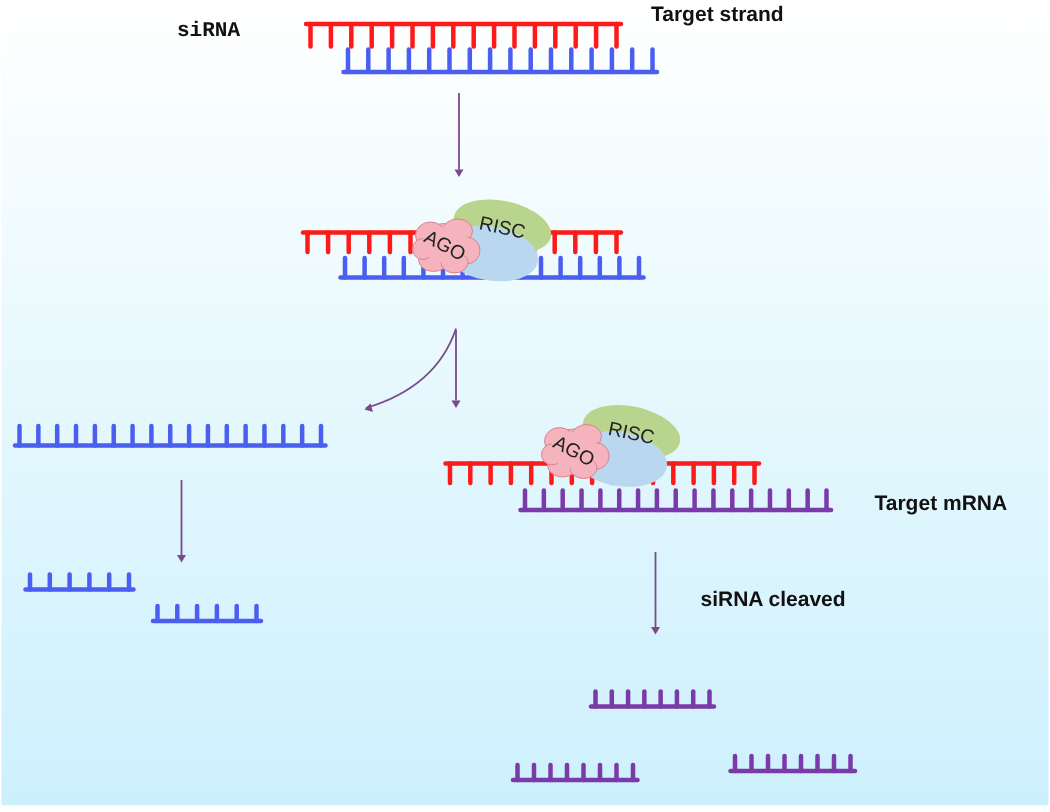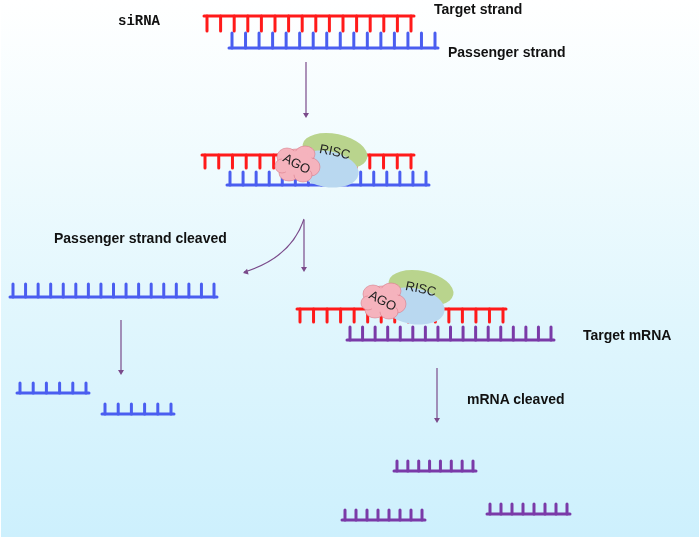--- a/index.html
+++ b/index.html
@@ -252,17 +252,15 @@
         <line x1="522" y1="514" x2="522" y2="504" stroke="#7a3aa8" stroke-width="3" stroke-linecap="round"></line>
         <line x1="533" y1="514" x2="533" y2="504" stroke="#7a3aa8" stroke-width="3" stroke-linecap="round"></line>
         <line x1="544" y1="514" x2="544" y2="504" stroke="#7a3aa8" stroke-width="3" stroke-linecap="round"></line>
         <line x1="555" y1="514" x2="555" y2="504" stroke="#7a3aa8" stroke-width="3" stroke-linecap="round"></line>
         <line x1="566" y1="514" x2="566" y2="504" stroke="#7a3aa8" stroke-width="3" stroke-linecap="round"></line>
       </g>
     </svg>
 
   <div class="label" style="left:117px;top:13px;font-family:Liberation Mono, monospace;">siRNA</div>
   <div class="label" style="left:433px;top:1px;">Target strand</div>
-  <div class="label" style="left:447px;top:44px;">Passenger strand</div>
-  <div class="label" style="left:53px;top:230px;">Passenger strand  cleaved</div>
   <div class="label" style="left:582px;top:327px;">Target  mRNA</div>
-  <div class="label" style="left:466px;top:391px;">mRNA cleaved</div>
+  <div class="label" style="left:466px;top:391px;">siRNA cleaved</div>
 </div>
 
 </body></html>

